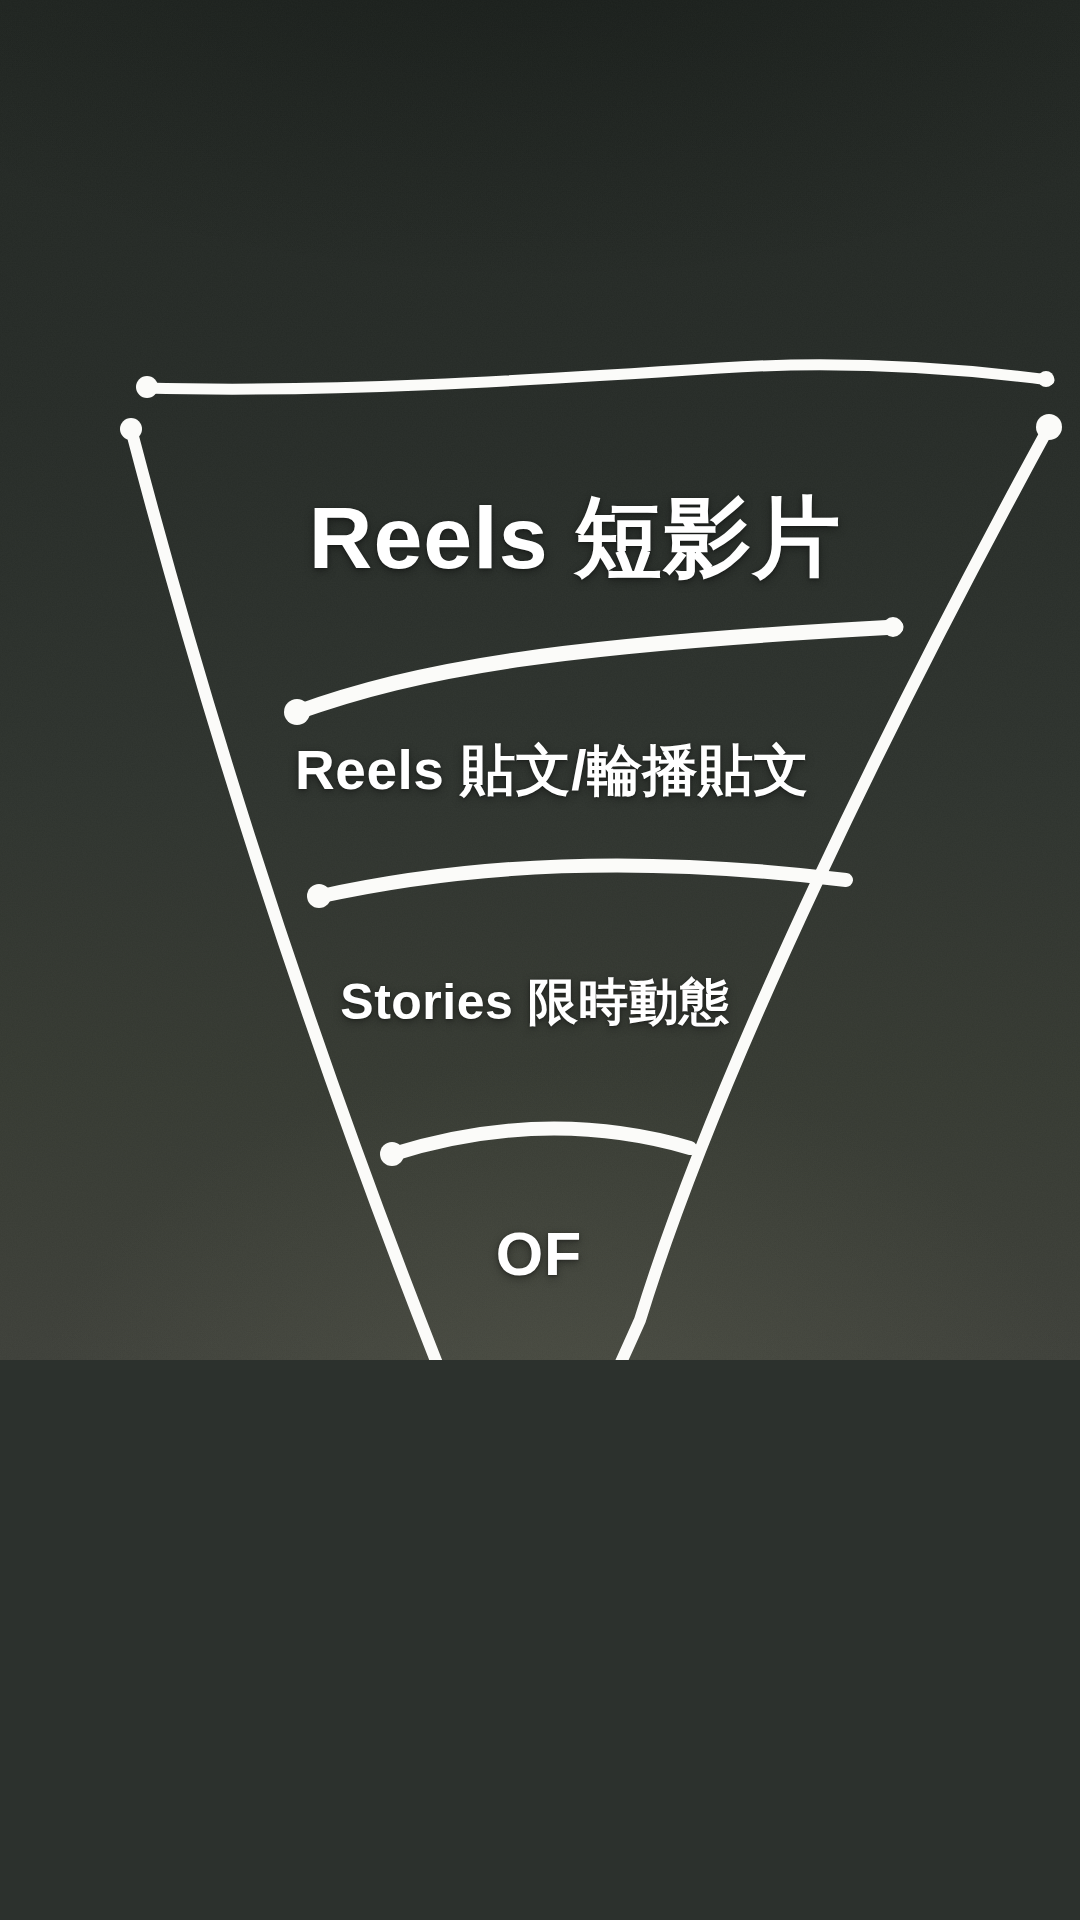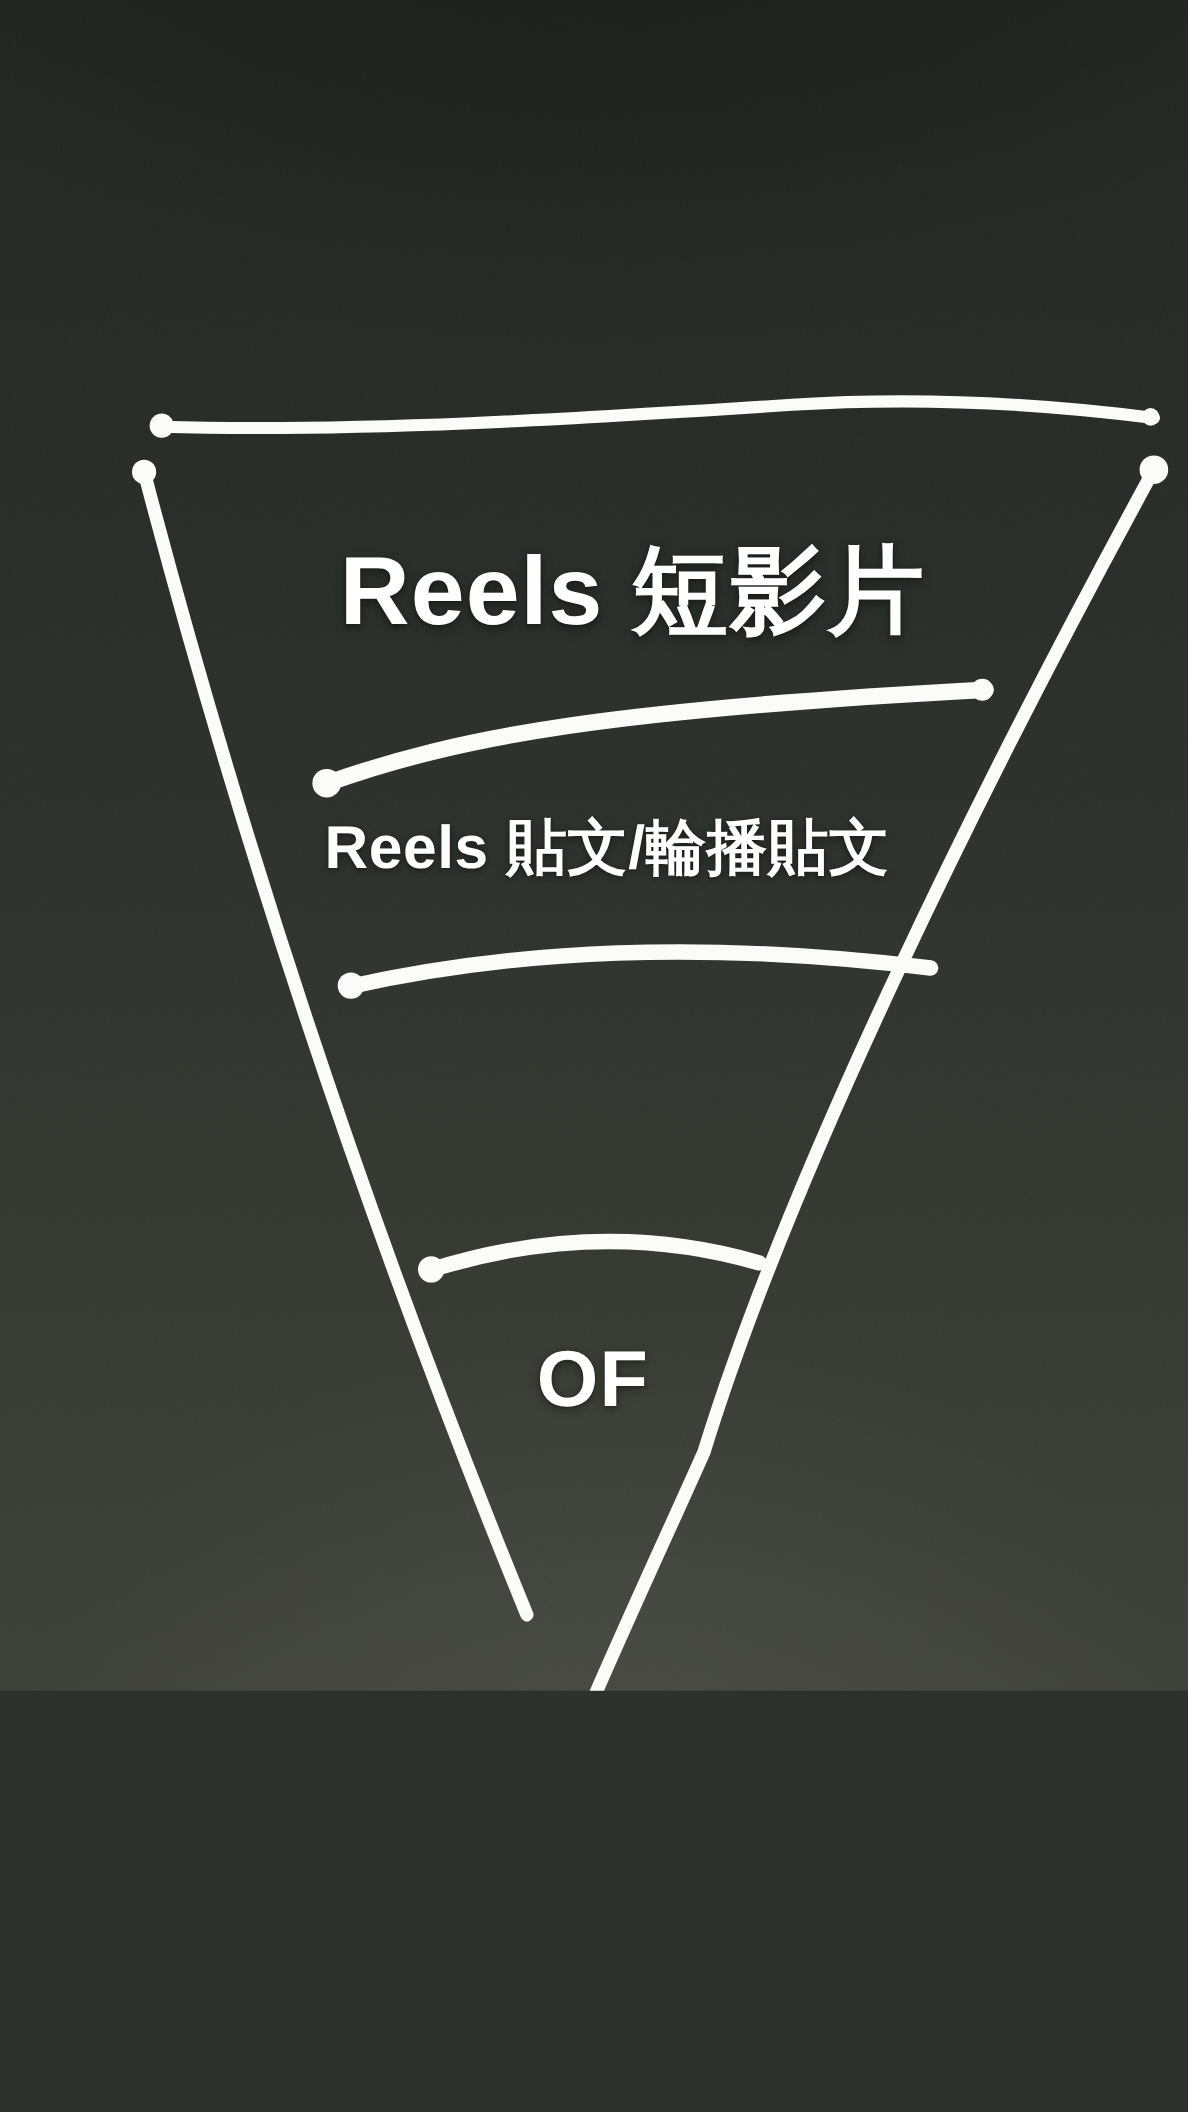--- a/index.html
+++ b/index.html
@@ -8,38 +8,38 @@
     --ink:#fbfbf9;
     --text:#ffffff;
   }
   html,body{margin:0;padding:0;overflow:hidden;}
   body{
     width:1080px;height:1920px;
     font-family:"Liberation Sans","DejaVu Sans",sans-serif;
     background:#2c312d;
   }
   .stage{
-    position:relative;width:1080px;height:1537px;overflow:hidden;
+    position:relative;width:1080px;height:1360px;overflow:hidden;
     background:
       radial-gradient(80% 45% at 52% 106%, rgba(99,102,84,0.32), rgba(99,102,84,0) 62%),
       radial-gradient(130% 50% at 50% -8%, rgba(8,12,10,0.38), rgba(8,12,10,0) 58%),
       linear-gradient(180deg, var(--bg-top) 0%, #272c28 32%, #2e332e 58%, #363a32 80%, var(--bg-bottom) 100%);
   }
   svg.drawing{position:absolute;left:0;top:0;width:1080px;height:1920px;display:block;}
   .stroke{fill:none;stroke:var(--ink);stroke-linecap:round;}
   .dot{fill:var(--ink);stroke:none;}
   .tier-label{
     position:absolute;transform:translate(-50%,-50%);
     color:var(--text);font-weight:700;white-space:nowrap;
     text-shadow:0 3px 10px rgba(0,0,0,0.35), 0 1px 3px rgba(0,0,0,0.30);
   }
   #label-reels  {left:575px;top:538px; font-size:88px;letter-spacing:1px;}
   #label-post   {left:552px;top:771px; font-size:55px;letter-spacing:0.5px;}
   #label-stories{left:535px;top:1002px;font-size:50px;letter-spacing:0.5px;}
-  #label-of     {left:539px;top:1254px;font-size:72px;letter-spacing:1px;}
+  #label-of     {left:539px;top:1254px;font-size:61px;letter-spacing:1px;}
 </style>
 </head>
 <body>
 
 <div class="stage">
 
   <svg class="drawing" viewBox="0 0 1080 1920" aria-hidden="true">
     <defs>
       <filter id="grain" x="0" y="0" width="100%" height="100%">
         <feTurbulence type="fractalNoise" baseFrequency="0.8" numOctaves="2" seed="7" stitchTiles="stitch"></feTurbulence>
@@ -68,16 +68,17 @@
     <circle class="dot" cx="319" cy="896" r="12"></circle>
 
     <path class="stroke" stroke-width="14" d="M 390 1155 Q 545 1106 690 1148"></path>
     <circle class="dot" cx="392" cy="1154" r="12"></circle>
   </svg>
 
   <div class="tier-label" id="label-reels">Reels 短影片</div>
 
   <div class="tier-label" id="label-post">Reels 貼文/輪播貼文</div>
 
+  <div class="tier-label" id="label-stories">Stories 限時動態</div>
 
   <div class="tier-label" id="label-of">OF</div>
 
 </div>
 
 </body></html>

